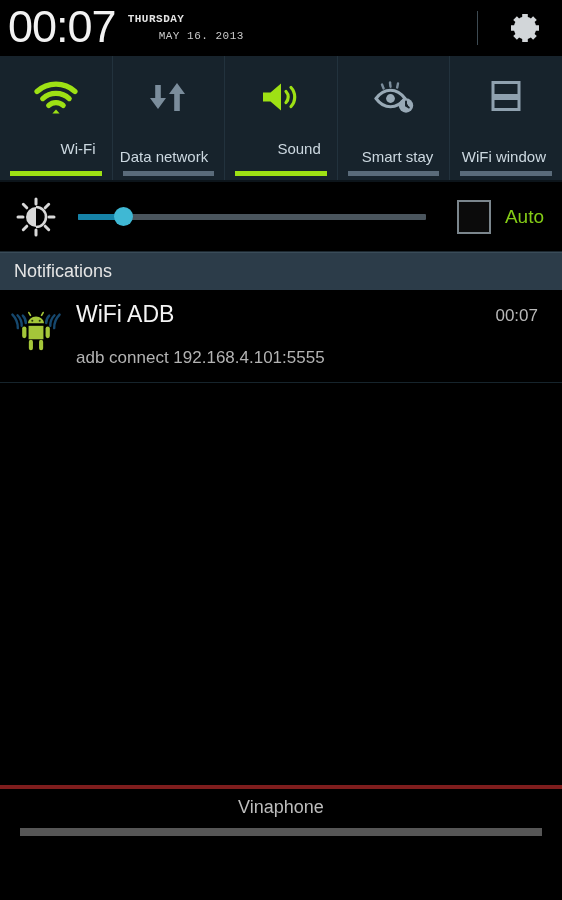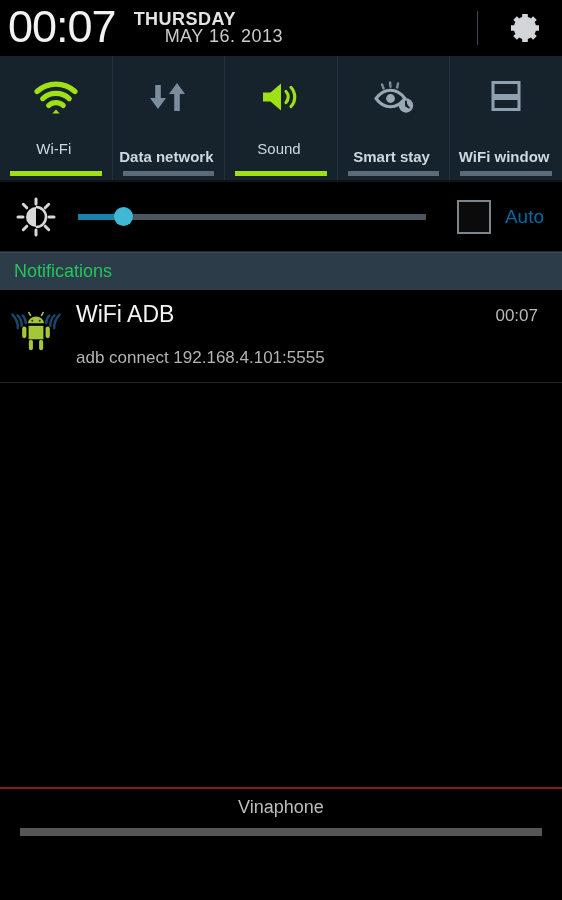--- a/index.html
+++ b/index.html
@@ -22,25 +22,26 @@
   }
   .clock {
     font-size: 45px;
     line-height: 45px;
     color: #f2f2f2;
     font-weight: 300;
     letter-spacing: -1px;
     margin-top: -3px;
   }
   .datewrap {
-    margin-left: 18px;
+    margin-left: 12px;
     color: #cfcfcf;
-    font-size: 18px;
+    font-size: 11px;
     line-height: 17px;
     letter-spacing: .5px;
+    font-family: Liberation Mono, monospace;
   }
   .datewrap .dow { font-weight: bold; color: #e4e4e4; }
   .datewrap .date { color: #cbcbcb; padding-left: 31px; }
   .sb-right {
     margin-left: auto;
     display: flex;
     align-items: center;
     height: 100%;
   }
   .sb-divider {
@@ -66,28 +67,28 @@
     border-right: 1px solid #22323d;
     padding-top: 18px;
   }
   .toggle:last-child { border-right: none; }
   .tg-icon {
     height: 46px;
     display: flex; align-items: center; justify-content: center;
   }
   .tg-label {
     position: absolute;
-    left: 0; right: 4px;
+    left: 0; right: 16px;
     bottom: 22px;
-    text-align: center;
+    text-align: right;
     color: #ccd8e0;
     font-size: 15px;
     line-height: 18px;
   }
-  .tg-label.two { bottom: 14px; font-weight: bold; }
+  .tg-label.two { bottom: 14px; }
   .tg-bar {
     position: absolute;
     left: 10px; right: 10px;
     bottom: 4px;
     height: 5px;
   }
   .tg-bar.on  { background: #9ee114; }
   .tg-bar.off { background: #5a6b7a; }
 
   
@@ -137,35 +138,35 @@
     display: flex;
     align-items: center;
   }
   .checkbox {
     width: 34px; height: 34px;
     border: 2px solid #7b868d;
     background: #0b0b0b;
   }
   .auto-label {
     margin-left: 14px;
-    color: #0369a1;
+    color: #84cc16;
     font-size: 19px;
   }
 
   
   .notif-header {
     height: 38px;
     background: #2c3c49;
     display: flex;
     align-items: center;
     padding-left: 14px;
     border-top: 1px solid #3a4c59;
   }
   .notif-header span {
-    color: #22c55e;
+    color: #e5e5e5;
     font-size: 18px;
   }
 
   
   .notif-list { background: #000; }
   .notif {
     position: relative;
     display: flex;
     padding: 10px 24px 12px 10px;
     border-bottom: 1px solid #16242c;
@@ -189,21 +190,21 @@
     font-size: 17px;
     padding-top: 6px;
     flex: none;
   }
 
   
   .bottom {
     position: absolute;
     left: 0; right: 0; bottom: 0;
     background: #000;
-    border-top: 2px solid #7f1d1d;
+    border-top: 4px solid #7f1d1d;
     padding-top: 8px;
   }
   .carrier {
     text-align: center;
     color: #bdbdbd;
     font-size: 18px;
     padding-bottom: 10px;
   }
   .handle {
     height: 8px;

